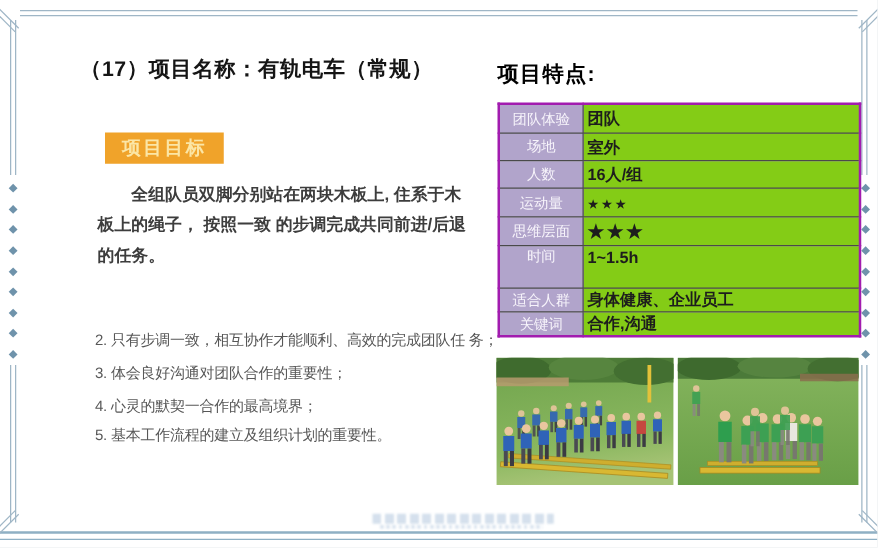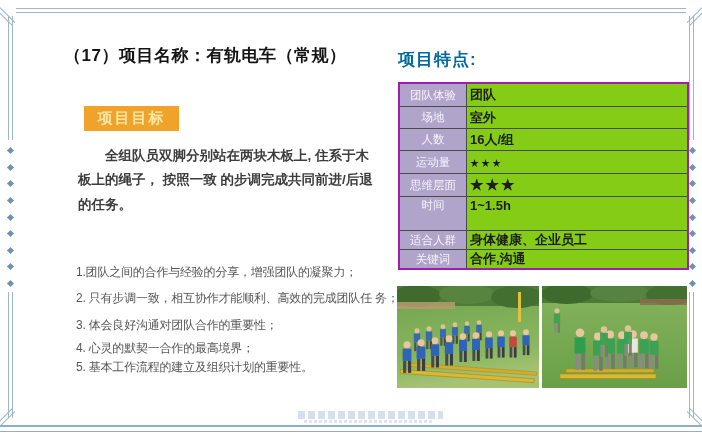--- a/index.html
+++ b/index.html
@@ -44,21 +44,21 @@
   .benefits{position:absolute;left:76px;top:264px;width:320px;margin:0;padding:0;
          list-style:none;font-size:12px;color:#575757;}
   .benefits li{white-space:nowrap;letter-spacing:-.2px;}
   .benefits li:nth-child(1){margin-bottom:9px;}
   .benefits li:nth-child(2){margin-bottom:10px;}
   .benefits li:nth-child(3){margin-bottom:6px;}
   .benefits li:nth-child(4){margin-bottom:2px;}
 
   
   .features-heading{position:absolute;left:398px;top:48px;
-         font-size:17px;font-weight:bold;color:#0369a1;letter-spacing:1px;}
+         font-size:17px;font-weight:bold;color:#000000;letter-spacing:1px;}
   table.features{position:absolute;left:398px;top:82px;border-collapse:collapse;
          border:2px solid #a21caf;}
   table.features td{border:1px solid #4a4a4a;padding:0 3px;}
   td.lab{width:60px;background:#b1a4cb;color:#f7f4fb;font-size:11.5px;
          text-align:center;}
   td.val{width:214px;background:#84cc16;color:#1d1d1d;font-size:13px;
          font-weight:bold;text-align:left;}
   tr.h0 td{height:22px;} tr.h1 td{height:21px;} tr.h2 td{height:21px;}
   tr.h3 td{height:21px;} tr.h4 td{height:22px;font-family:Liberation Mono, monospace;} tr.h5 td{height:22px;}
   tr.h6 td{height:32px;vertical-align:top;padding-top:1px;}
@@ -115,21 +115,20 @@
       <div class="dm"></div>
       <div class="dm"></div>
       <div class="dm"></div>
   </div>
 
   <div class="title">（17）项目名称：有轨电车（常规）</div>
   <div class="goal-badge">项目目标</div>
   <p class="goal-text">全组队员双脚分别站在两块木板上, 住系于木板上的绳子， 按照一致 的步调完成共同前进/后退的任务。</p>
 
   <ul class="benefits">
-    <li>1.团队之间的合作与经验的分享，增强团队的凝聚力；</li>
     <li>2. 只有步调一致，相互协作才能顺利、高效的完成团队任 务；</li>
     <li>3. 体会良好沟通对团队合作的重要性；</li>
     <li>4. 心灵的默契一合作的最高境界；</li>
     <li>5. 基本工作流程的建立及组织计划的重要性。</li>
   </ul>
 
   <div class="features-heading">项目特点:</div>
 
   <table class="features">
     <tbody>

